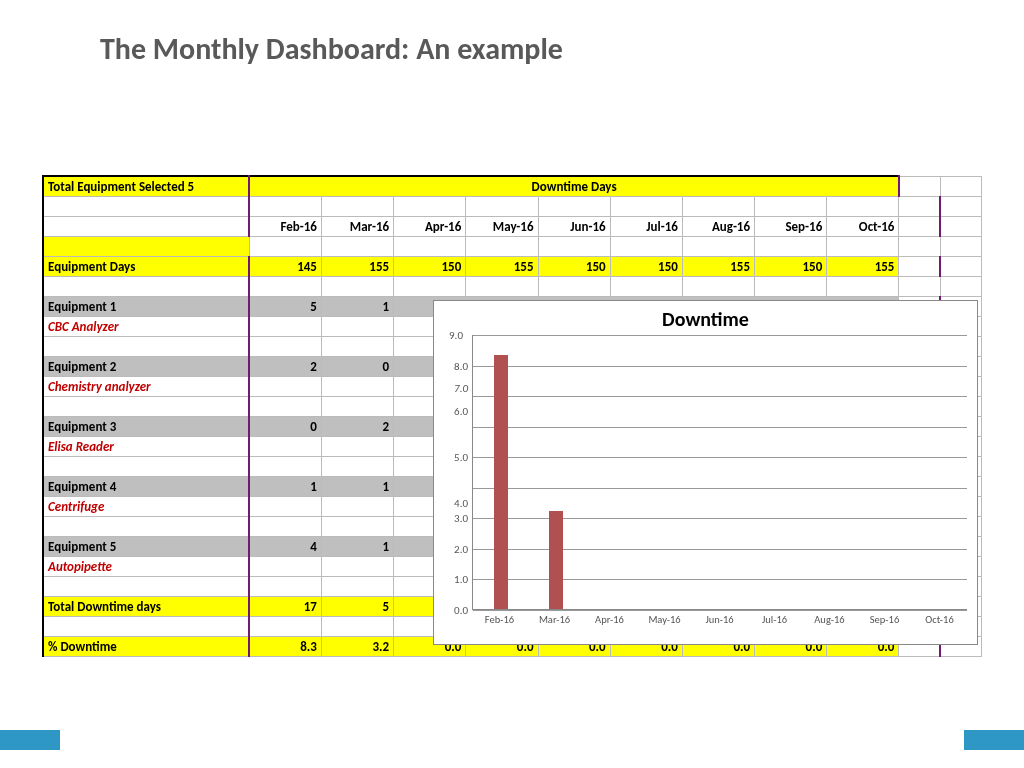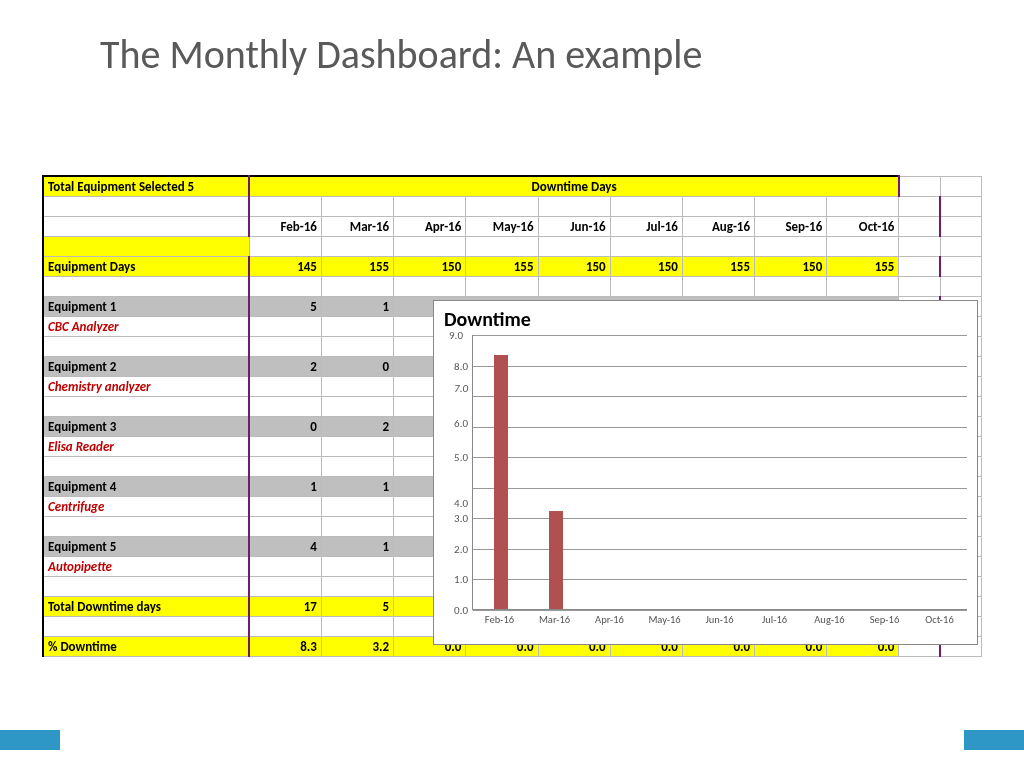--- a/index.html
+++ b/index.html
@@ -6,24 +6,24 @@
   body {
     margin: 0;
     font-family: Calibri, Arial, sans-serif;
     background: #fff;
     width: 1024px;
     height: 768px;
     position: relative;
     overflow: hidden;
   }
   .slide-title {
-    font-size: 40px;
+    font-size: 30px;
     color: #595959;
     margin: 30px 0 20px 100px;
-    font-weight: 400;
+    font-weight: 700;
   }
   .sheet {
     position: absolute;
     top: 175px;
     left: 42px;
     width: 940px;
     font-size: 13px;
   }
   table {
     border-collapse: collapse;
@@ -52,21 +52,21 @@
     top: 300px;
     left: 433px;
     width: 545px;
     height: 345px;
     background: #fff;
     border: 1px solid #888;
     z-index: 10;
     padding: 6px 10px 4px 10px;
   }
   .chart-title {
-    text-align: left;
+    text-align: center;
     font-size: 20px;
     font-weight: bold;
     margin-bottom: 4px;
   }
   .plot {
     position: relative;
     height: 275px;
     margin-left: 28px;
   }
   .plot-area {
@@ -493,21 +493,21 @@
         <div class="bar" style="left: 350.5px; height: 0px;"></div>
         <div class="bar" style="left: 405.5px; height: 0px;"></div>
         <div class="bar" style="left: 460.5px; height: 0px;"></div>
       </div>
   <div class="ylabel" style="top: 275px;">0.0</div>
       <div class="ylabel" style="top: 244.444px;">1.0</div>
       <div class="ylabel" style="top: 213.889px;">2.0</div>
       <div class="ylabel" style="top: 183.333px;">3.0</div>
       <div class="ylabel" style="top: 152px; margin-top: 16px;">4.0</div>
       <div class="ylabel" style="top: 122.222px;">5.0</div>
-      <div class="ylabel" style="top: 88px;">6.0</div>
+      <div class="ylabel" style="top: 76px;">6.0</div>
       <div class="ylabel" style="top: 53px; font-style: italic;">7.0</div>
       <div class="ylabel" style="top: 30.5556px;">8.0</div>
       <div class="ylabel" style="top: 0px; text-align: center;">9.0</div>
     </div>
   <div class="xlabels" id="xlabels">
       <div class="xlabel">Feb-16</div>
       <div class="xlabel">Mar-16</div>
       <div class="xlabel">Apr-16</div>
       <div class="xlabel">May-16</div>
       <div class="xlabel">Jun-16</div>

